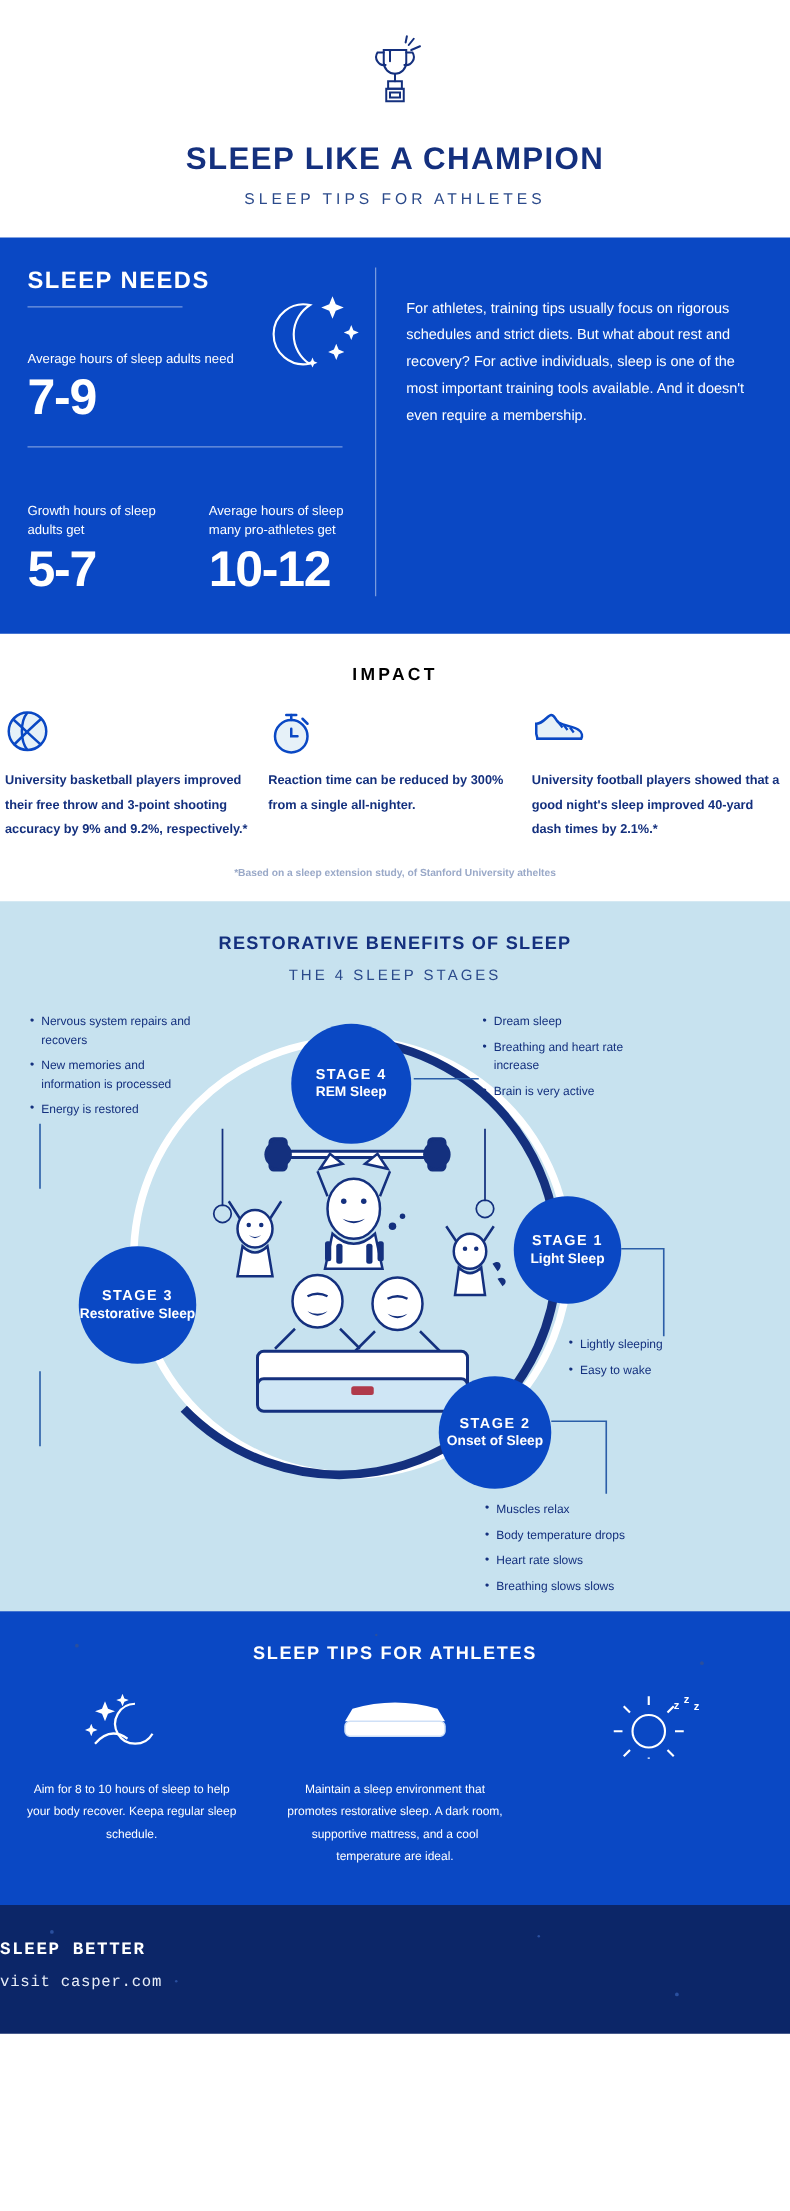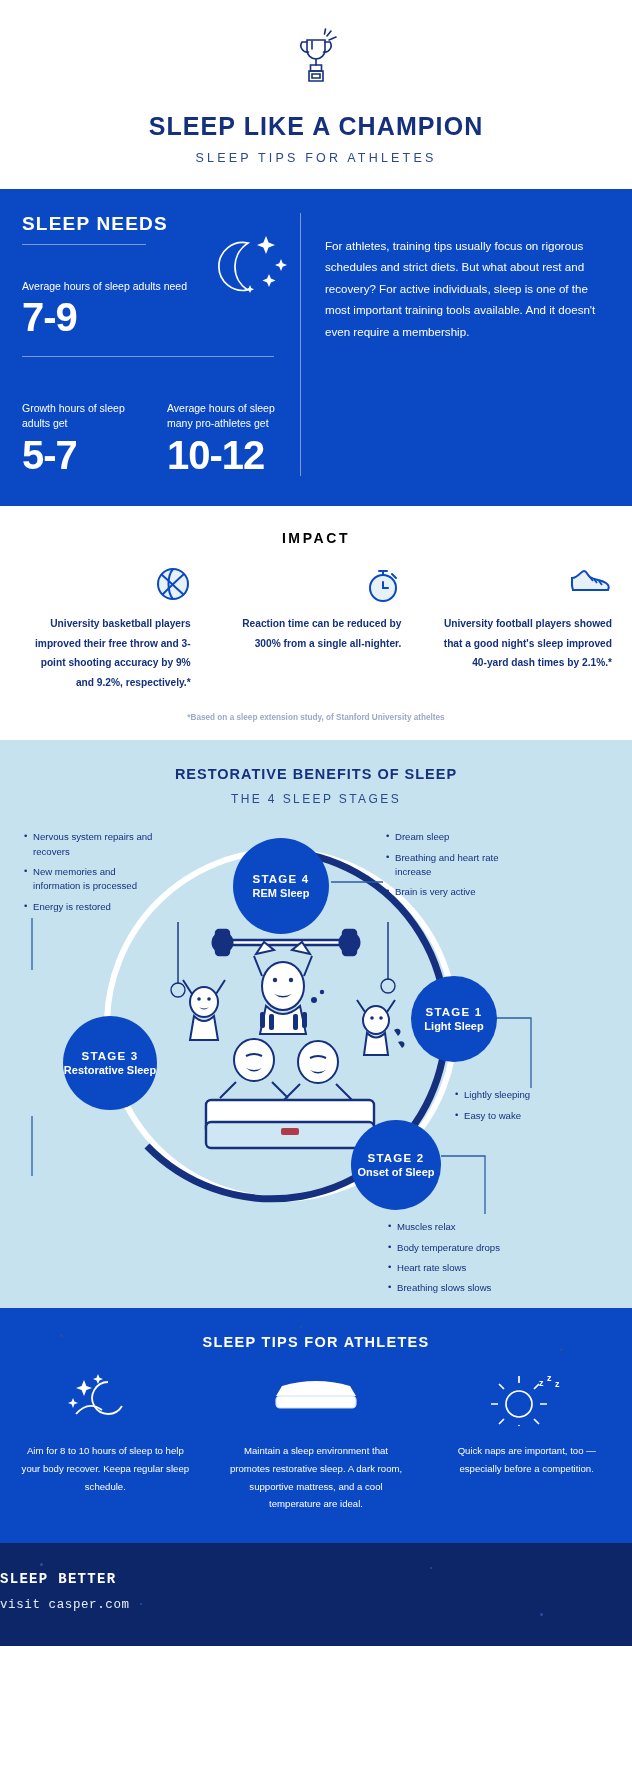--- a/index.html
+++ b/index.html
@@ -91,22 +91,22 @@
     font-weight: bold;
     letter-spacing: 2.6px;
     color: #000000;
   }
   .impact-row {
     display: flex;
     margin-top: 20px;
   }
   .impact-col {
     flex: 1;
-    padding: 0 20px;
-    text-align: right;
+    padding: 0 4px;
+    text-align: left;
   }
   .impact-icon { height: 36px; margin-bottom: 12px; }
   .impact-text {
     font-size: 10.2px;
     font-weight: bold;
     line-height: 1.95;
     color: #14307e;
   }
   .impact-note {
     margin-top: 20px;
@@ -535,21 +535,20 @@
               <path d="M32 11 v-7 M32 53 v7 M11 32 h-7 M53 32 h7
                        M17 17 l-5 -5 M47 17 l5 -5 M17 47 l-5 5 M47 47 l5 5"></path>
             </g>
             <g fill="#ffffff" font-family="Liberation Sans, sans-serif" font-size="9" font-weight="bold">
               <text x="52" y="14">z</text>
               <text x="60" y="9">z</text>
               <text x="68" y="15">z</text>
             </g>
           </svg>
         </div>
-        <div class="tips-text">Quick naps are important, too — especially before a competition.</div>
       </div>
 
     </div>
   </div>
 
   <div class="footer">
     <div class="star" style="left:40px;top:20px;width:3px;height:3px"></div>
     <div class="star" style="left:140px;top:60px;width:2px;height:2px"></div>
     <div class="star" style="left:430px;top:24px;width:2px;height:2px"></div>
     <div class="star" style="left:540px;top:70px;width:3px;height:3px"></div>

